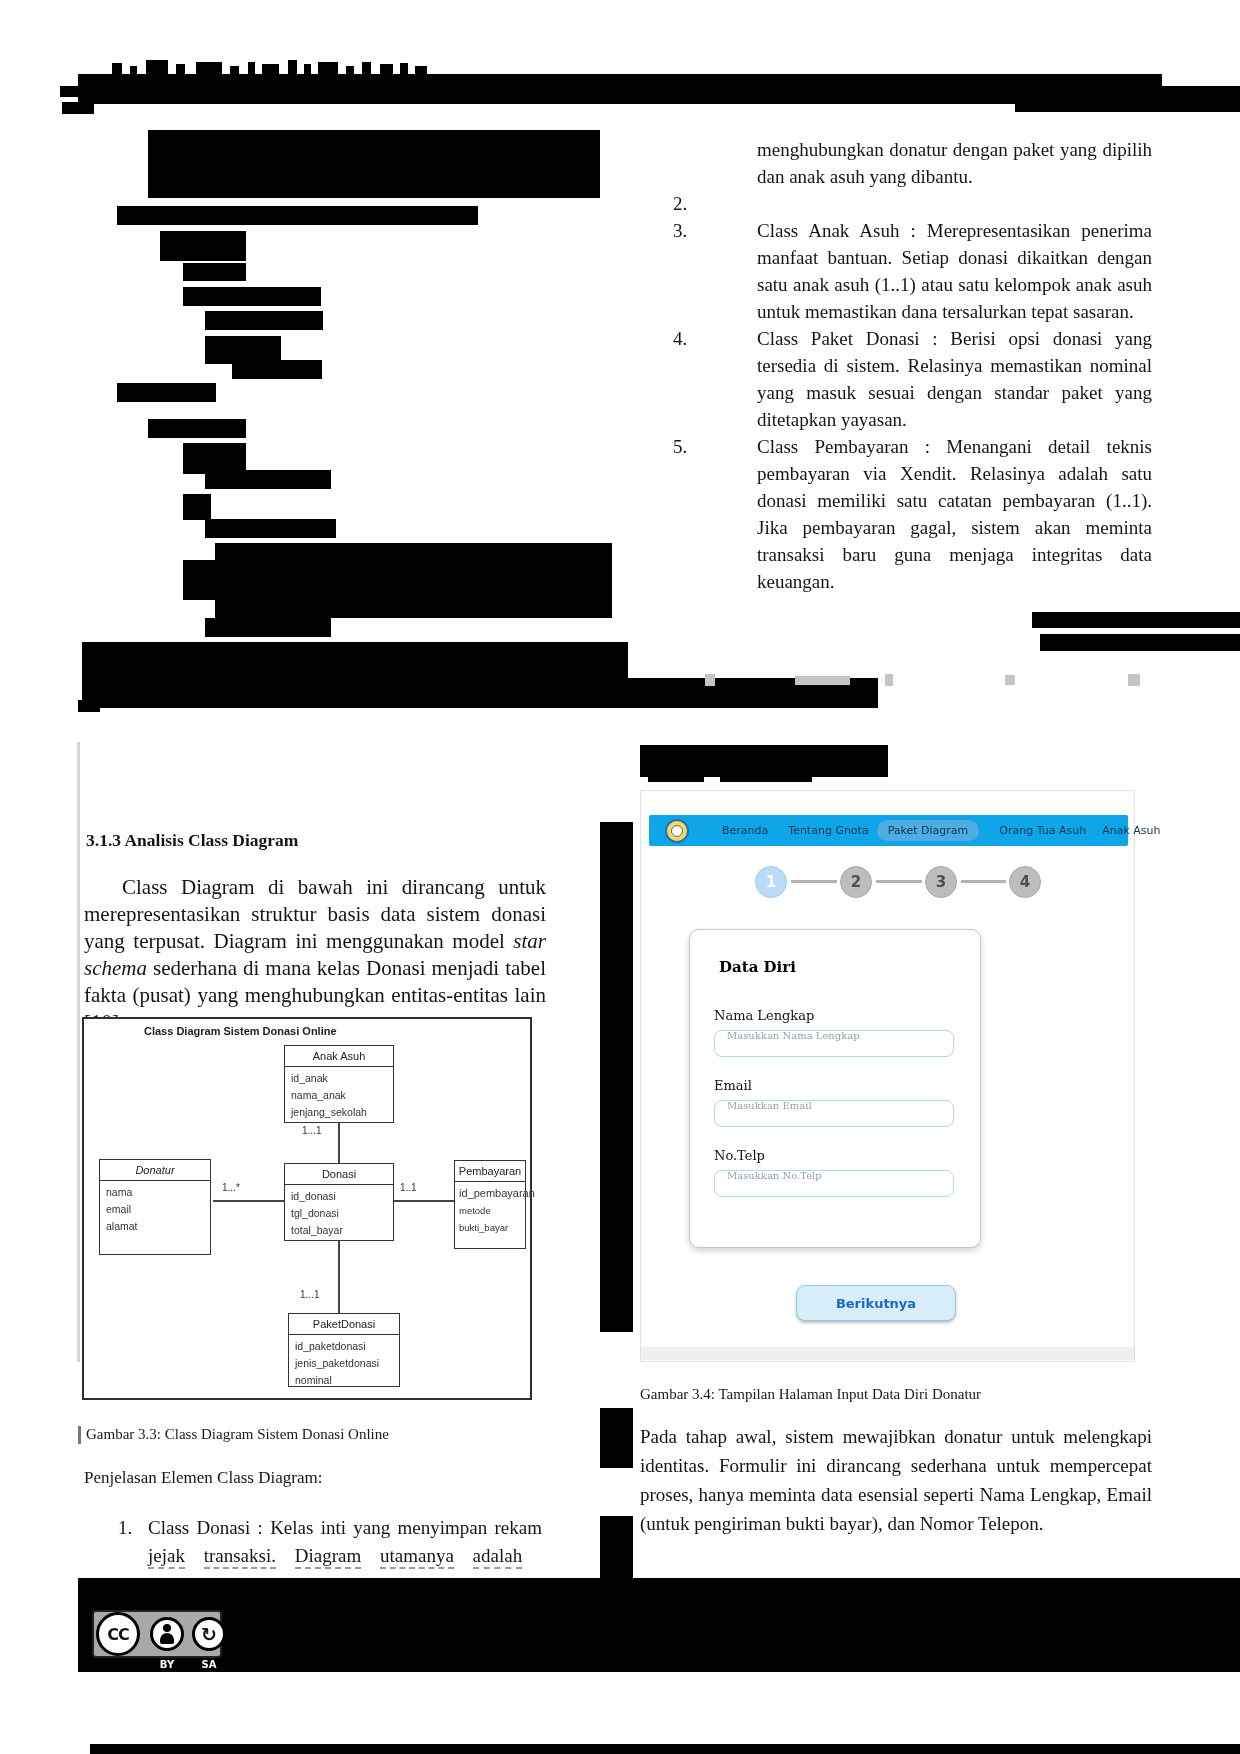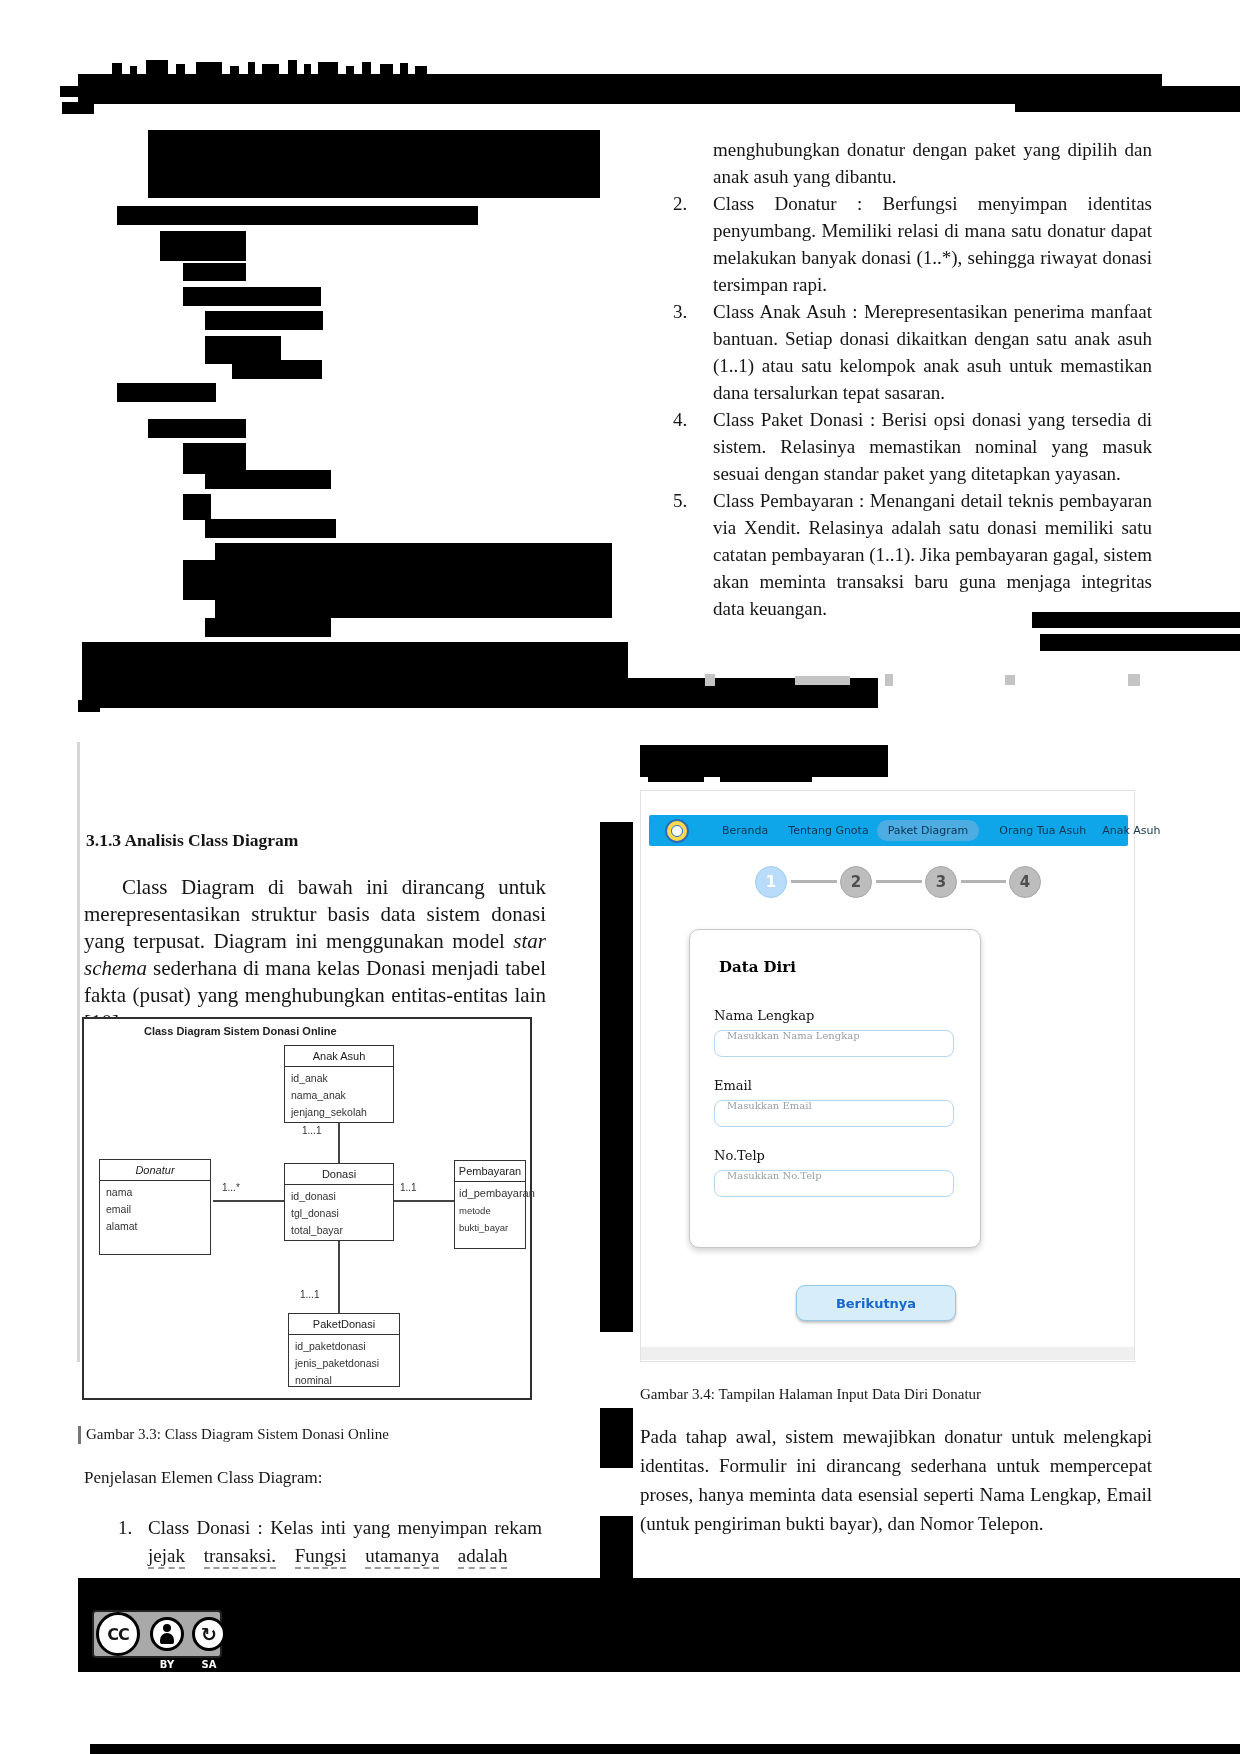--- a/index.html
+++ b/index.html
@@ -5,21 +5,21 @@
   html,body{margin:0;padding:0;}
   body{width:1240px;height:1754px;position:relative;background:#fff;overflow:hidden;
        font-family:"Liberation Serif", serif;color:#151515;}
   .abs{position:absolute;}
   .red{position:absolute;background:#000;}
   .ghost{position:absolute;background:#c4c4c4;}
   .scanline{position:absolute;background:#d6d6d6;}
 
   
   .rc-list{position:absolute;left:640px;top:136px;width:512px;font-size:19px;line-height:27px;}
-  .rc-item{display:flex;}
+  .rc-item{display:flex;gap:44px;}
   .rc-num{width:73px;padding-left:33px;box-sizing:border-box;flex:none;}
   .rc-text{flex:1;text-align:justify;}
 
   
   .sec-head{position:absolute;left:86px;top:830px;font-size:17.5px;font-weight:bold;}
   .intro{position:absolute;left:84px;top:874px;width:462px;font-size:21px;line-height:27px;
          text-align:justify;text-indent:38px;}
   .intro .it{font-style:italic;}
 
   
@@ -150,21 +150,20 @@
 <div class="scanline" style="left:77px;top:742px;width:3px;height:620px;"></div>
 <div class="scanline" style="left:78px;top:1426px;width:3px;height:18px;background:#777;"></div>
 
 <div class="rc-list">
   <div class="rc-item">
     <span class="rc-num"></span>
     <div class="rc-text">menghubungkan donatur dengan paket yang dipilih dan anak asuh yang dibantu.</div>
   </div>
   <div class="rc-item">
     <span class="rc-num">2.</span>
-    <div class="rc-text">Class Donatur : Berfungsi menyimpan identitas penyumbang. Memiliki relasi di mana satu donatur dapat melakukan banyak donasi (1..*), sehingga riwayat donasi tersimpan rapi.</div>
   </div>
   <div class="rc-item">
     <span class="rc-num">3.</span>
     <div class="rc-text">Class Anak Asuh : Merepresentasikan penerima manfaat bantuan. Setiap donasi dikaitkan dengan satu anak asuh (1..1) atau satu kelompok anak asuh untuk memastikan dana tersalurkan tepat sasaran.</div>
   </div>
   <div class="rc-item">
     <span class="rc-num">4.</span>
     <div class="rc-text">Class Paket Donasi : Berisi opsi donasi yang tersedia di sistem. Relasinya memastikan nominal yang masuk sesuai dengan standar paket yang ditetapkan yayasan.</div>
   </div>
   <div class="rc-item">
@@ -238,21 +237,21 @@
 
 <div class="abs caption" style="left:86px;top:1426px;">Gambar 3.3: Class Diagram Sistem Donasi Online</div>
 
 <div class="penj-head">Penjelasan Elemen Class Diagram:</div>
 <div class="penj-item">
   <span class="penj-num">1.</span>
   <div class="penj-text">
     <span>Class Donasi : Kelas inti yang menyimpan rekam </span>
     <span class="ud">jejak</span>
     <span class="ud">transaksi.</span>
-    <span class="ud">Fungsi</span>
+    <span class="ud">Diagram</span>
     <span class="ud">utamanya</span>
     <span class="ud">adalah</span>
   </div>
 </div>
 
 <div class="fig34">
   <div class="nav">
     <div class="logo">
         <div class="logo-inner"></div>
       </div>

